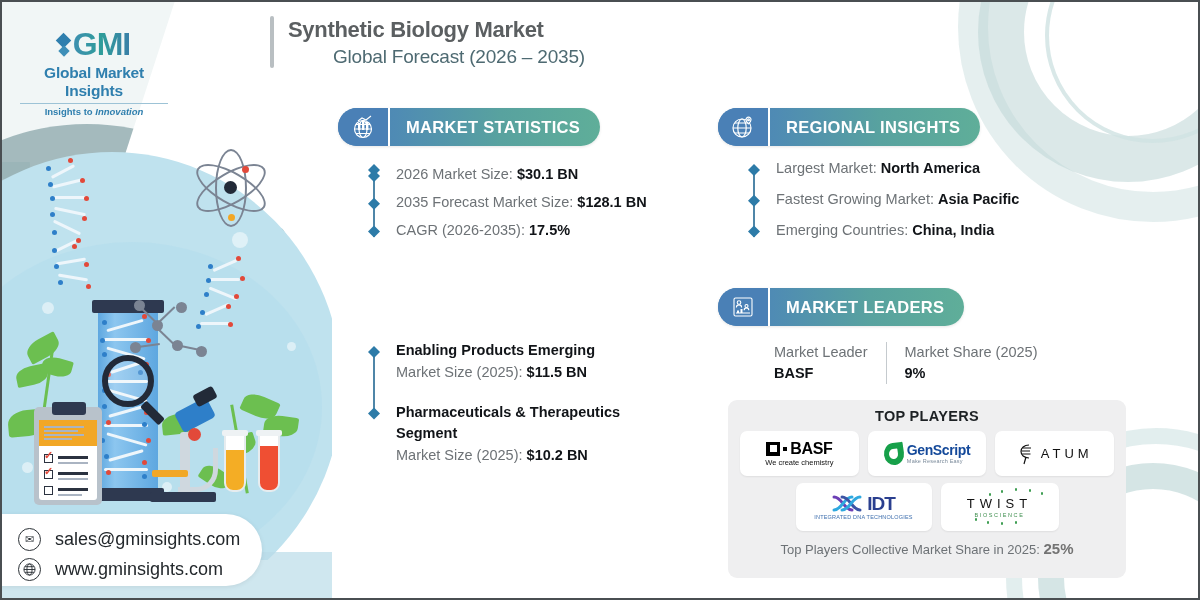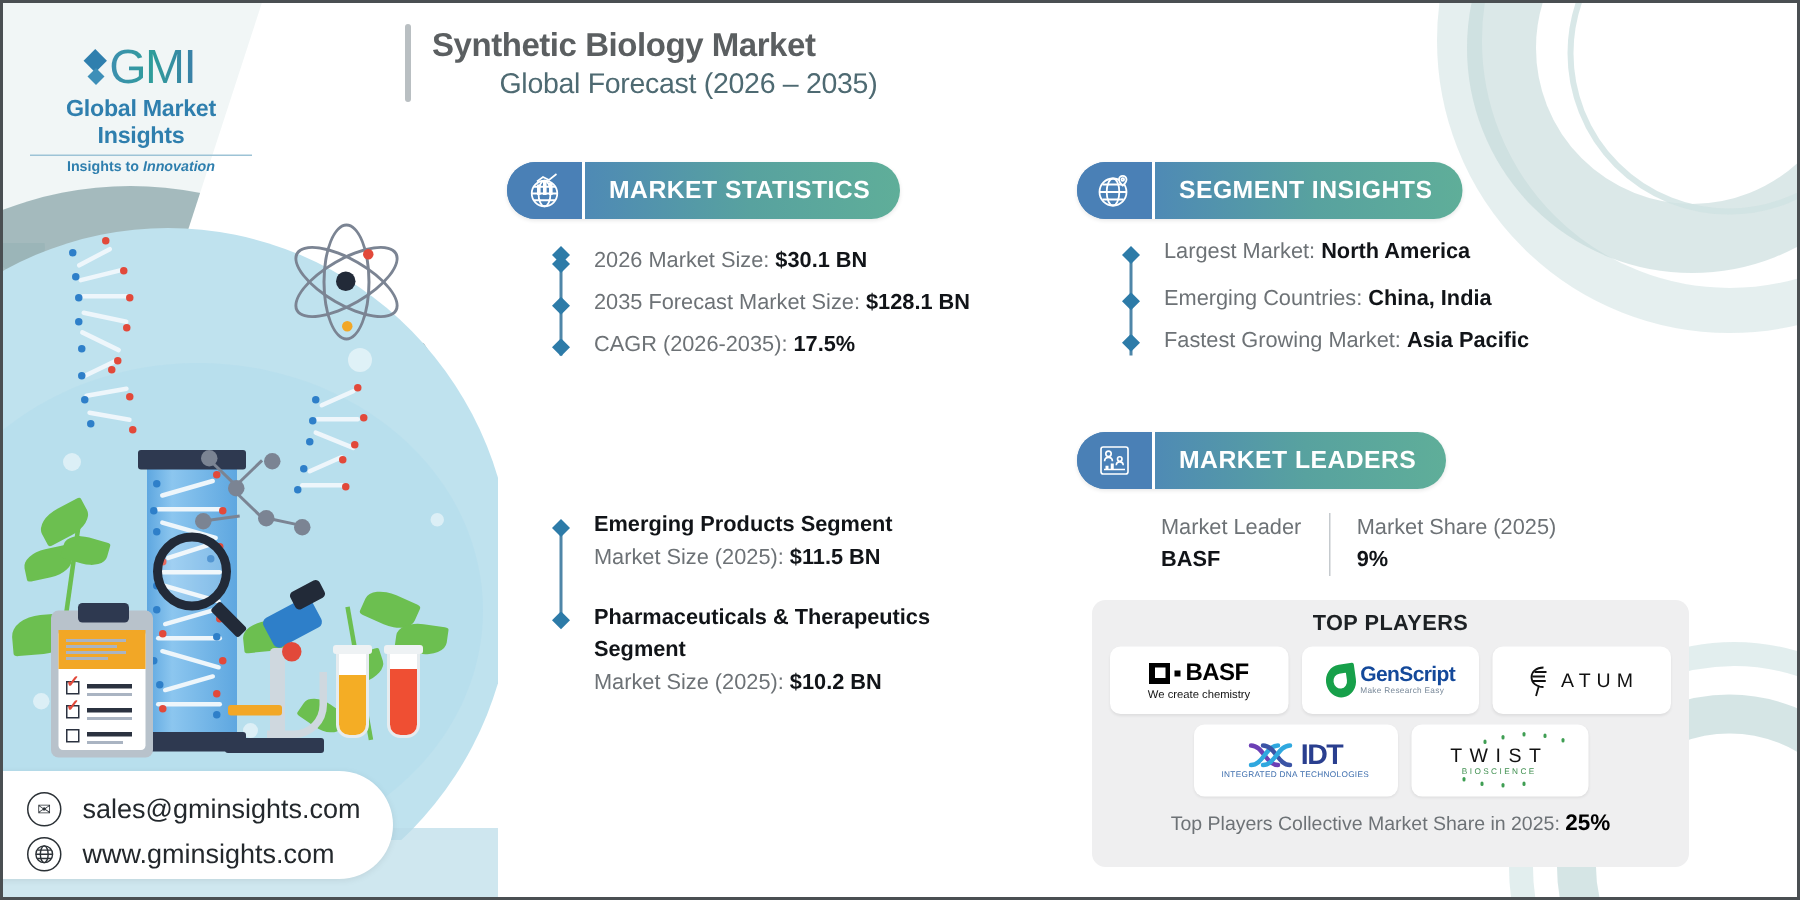--- a/index.html
+++ b/index.html
@@ -192,21 +192,21 @@
   .tube-fill { position:absolute; left:0; bottom:0; width:100%; border-radius:0 0 7px 7px; }
   .tube-cap { position:absolute; width:26px; height:6px; background:#eef2f4; border-radius:2px;}
 
   
   .logo { position:absolute; left:12px; top:24px; width:160px; text-align:center; }
   .logo-mark { display:flex; align-items:center; justify-content:center; gap:2px; }
   .diamonds { display:flex; flex-direction:column; gap:1px; margin-right:2px; }
   .dia { width:11px; height:11px; background:#2f7fae; transform:rotate(45deg); }
   .dia.sm { width:8px; height:8px; background:#3e8fb8; margin-left:2px; }
   .gmi-text {
-    font-size:32px; font-weight:normal; letter-spacing:-1px;
+    font-size:32px; font-weight:bold; letter-spacing:-1px;
     background:linear-gradient(90deg,#3d8fb0,#2f9d9a,#3a7fa8);
     -webkit-background-clip:text; background-clip:text; color:transparent;
   }
   .logo-name {
     font-size:15.5px; font-weight:bold; color:#2f7fae; margin-top:1px; letter-spacing:-.2px;
   }
   .logo-rule { height:1px; background:#9dc3d6; margin:3px 6px 2px; }
   .logo-tag { font-size:9.5px; color:#2f7fae; font-weight:600; }
   .logo-tag i { font-style:italic; }
 
@@ -263,21 +263,21 @@
   }
   .tp-title { text-align:center; font-size:14.5px; font-weight:bold; color:#1d2124; letter-spacing:.3px; }
   .tp-row { display:flex; justify-content:center; gap:9px; margin-top:7px; }
   .tp-logo {
     background:#ffffff; border-radius:7px;
     display:flex; align-items:center; justify-content:center;
     box-shadow:0 1px 2px rgba(0,0,0,.07);
     width:119px; height:45px; overflow:hidden;
   }
   .tp-foot { text-align:center; font-size:13px; color:#6d7276; margin-top:9px; }
-  .tp-foot b { color:#000000; font-size:15px; font-weight:bold; }
+  .tp-foot b { color:#737373; font-size:15px; font-weight:bold; }
 
   
   .basf-wrap { text-align:center; line-height:1; }
   .basf-top { display:flex; align-items:center; justify-content:center; gap:3px; }
   .basf-sq { width:14px; height:14px; background:#000; position:relative; }
   .basf-sq::after{ content:""; position:absolute; inset:3.5px; background:#fff;}
   .basf-mid { width:4px; height:4px; background:#000; }
   .basf-name { font-size:16px; font-weight:bold; letter-spacing:-.4px; color:#000; }
   .basf-sub { font-size:7.5px; color:#111; margin-top:2px; }
 
@@ -586,46 +586,46 @@
       <svg width="26" height="26" viewBox="0 0 26 26" fill="none" stroke="#fff" stroke-width="1.2">
         <circle cx="12" cy="14" r="9"></circle>
         <ellipse cx="12" cy="14" rx="4.2" ry="9"></ellipse>
         <line x1="3" y1="14" x2="21" y2="14"></line>
         <line x1="5" y1="9" x2="19" y2="9"></line>
         <line x1="5" y1="19" x2="19" y2="19"></line>
         <path d="M18.5 3.2a2.5 2.5 0 0 1 2.5 2.5c0 1.8-2.5 4-2.5 4s-2.5-2.2-2.5-4a2.5 2.5 0 0 1 2.5-2.5z" fill="#4a80b6"></path>
         <circle cx="18.5" cy="5.7" r="0.9"></circle>
       </svg>
     </div>
-    <div class="badge-label">SEGMENT INSIGHTS</div>
+    <div class="badge-label">REGIONAL INSIGHTS</div>
   </div>
 
   <div class="blist" style="left:746px;top:156px;width:400px;">
     <div class="rail"></div>
     <div class="brow" style="margin-bottom:9px;">
       <span class="bdot"></span>
       <span class="btext"><span>Largest Market: </span><b>North America</b></span>
     </div>
+    <div class="brow" style="margin-bottom:9px;">
+      <span class="bdot"></span>
+      <span class="btext"><span>Fastest Growing Market: </span><b>Asia Pacific</b></span>
+    </div>
     <div class="brow">
       <span class="bdot"></span>
       <span class="btext"><span>Emerging Countries: </span><b>China, India</b></span>
-    </div>
-    <div class="brow" style="margin-bottom:9px;">
-      <span class="bdot"></span>
-      <span class="btext"><span>Fastest Growing Market: </span><b>Asia Pacific</b></span>
     </div>
   </div>
 
 
   <div class="blist" style="left:366px;top:338px;width:330px;">
     <div class="rail" style="bottom:62px;"></div>
     <div class="brow" style="margin-bottom:18px;">
       <span class="bdot"></span>
       <span class="btext">
-        <span class="hdr">Emerging Products Segment</span>
+        <span class="hdr">Enabling Products Emerging</span>
         <span>Market Size (2025): </span><b>$11.5 BN</b>
       </span>
     </div>
     <div class="brow">
       <span class="bdot"></span>
       <span class="btext">
         <span class="hdr" style="max-width:260px;">Pharmaceuticals &amp; Therapeutics Segment</span>
         <span>Market Size (2025): </span><b>$10.2 BN</b>
       </span>
     </div>

